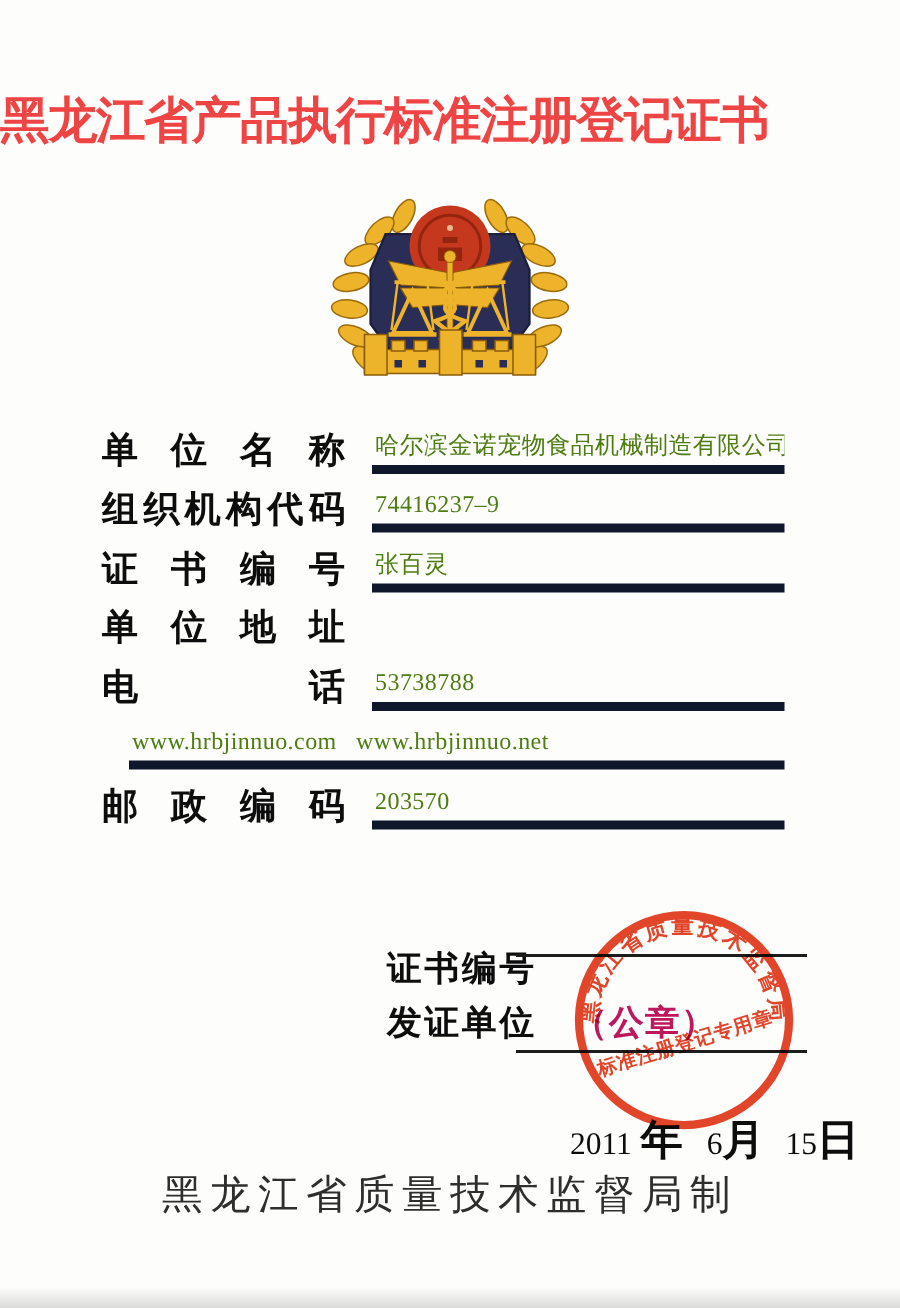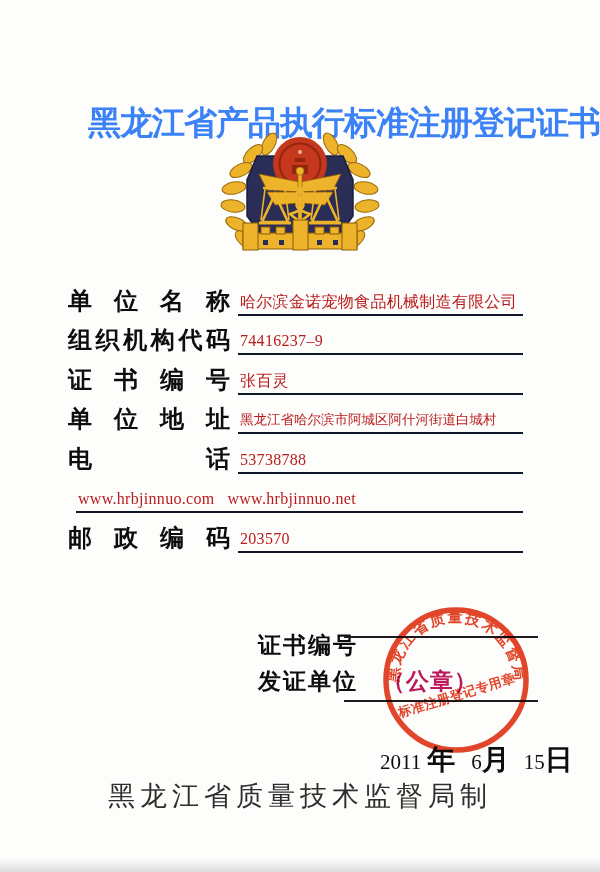--- a/index.html
+++ b/index.html
@@ -3,40 +3,40 @@
 <meta charset="utf-8">
 <style>
   html,body{margin:0;padding:0;background:#e8e8e8;}
   .page{
     position:relative;width:600px;height:872px;margin:0 auto;
     background:#fdfdfc;overflow:hidden;
     font-family:"Liberation Serif", serif;color:#1a1a1a;
   }
   
   .cert-title{
-    position:absolute;top:58px;left:0;width:600px;text-align:right;
-    font-size:33px;font-weight:900;letter-spacing:-1px;color:#3b82f6;
-    font-family:"Liberation Serif", serif;white-space:nowrap;margin-top:43px;
+    position:absolute;top:58px;left:0;width:600px;text-align:left;
+    font-size:33px;font-weight:900;letter-spacing:-1px;color:#ef4444;
+    font-family:"Liberation Serif", serif;white-space:nowrap;
   }
   
   .emblem{position:absolute;left:213px;top:130px;}
   
   .form{position:absolute;left:68px;top:276px;width:455px;}
   .frow{display:flex;align-items:flex-end;height:39.5px;}
   .flabel{
     width:162px;flex:0 0 162px;
     font-family:"Liberation Sans", sans-serif;font-weight:700;
     font-size:24px;line-height:30px;color:#0d0d0d;
     text-align:justify;text-align-last:justify;
   }
   .fvalue{
-    margin-left:8px;flex:1;
-    border-bottom:2px solid #0f172a;
+    margin-left:18px;flex:1;
+    border-bottom:6px solid #0f172a;
     font-size:16px;line-height:22px;letter-spacing:0.3px;
-    padding:0 0 1px 2px;color:#b91c1c;white-space:pre;overflow:hidden;
+    padding:0 0 1px 2px;color:#4d7c0f;white-space:pre;overflow:hidden;
   }
   .fvalue.small{font-size:13.5px;letter-spacing:0;}
   
   .blabel{
     position:absolute;left:258px;
     font-family:"Liberation Sans", sans-serif;font-weight:700;
     font-size:23px;letter-spacing:2px;color:#0d0d0d;white-space:nowrap;
   }
   .gongzhang{
     position:absolute;left:382px;top:666px;
@@ -144,21 +144,20 @@
     <div class="frow">
       <span class="flabel">组织机构代码</span>
       <span class="fvalue">74416237–9</span>
     </div>
     <div class="frow">
       <span class="flabel">证书编号</span>
       <span class="fvalue">张百灵</span>
     </div>
     <div class="frow">
       <span class="flabel">单位地址</span>
-      <span class="fvalue small">黑龙江省哈尔滨市阿城区阿什河街道白城村</span>
     </div>
     <div class="frow">
       <span class="flabel">电话</span>
       <span class="fvalue">53738788</span>
     </div>
     <div class="frow">
       <span class="fvalue">www.hrbjinnuo.com   www.hrbjinnuo.net</span>
     </div>
     <div class="frow">
       <span class="flabel">邮政编码</span>

